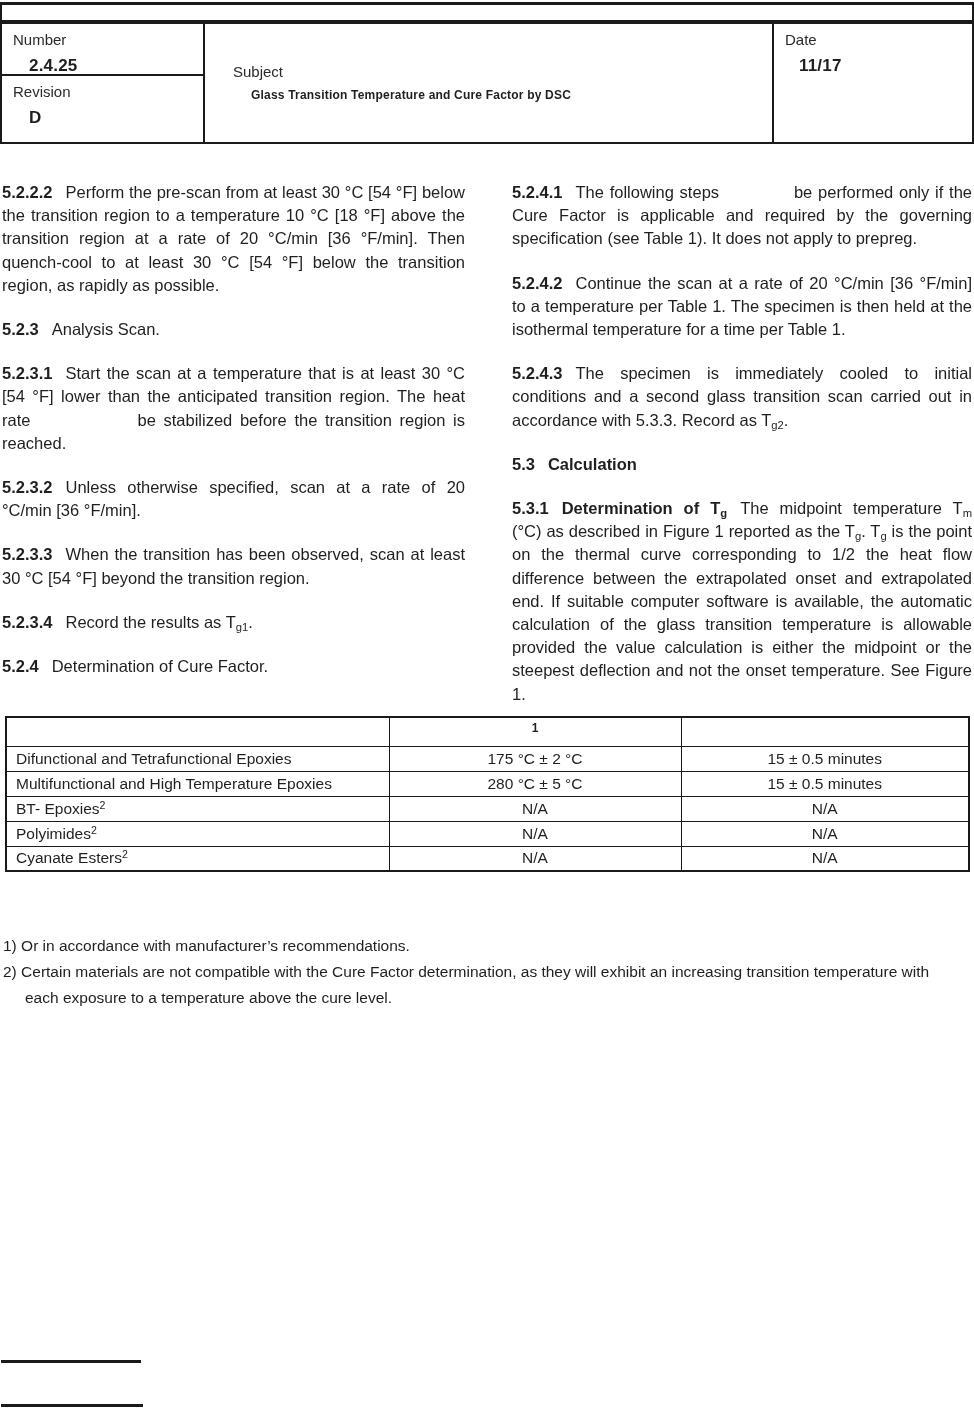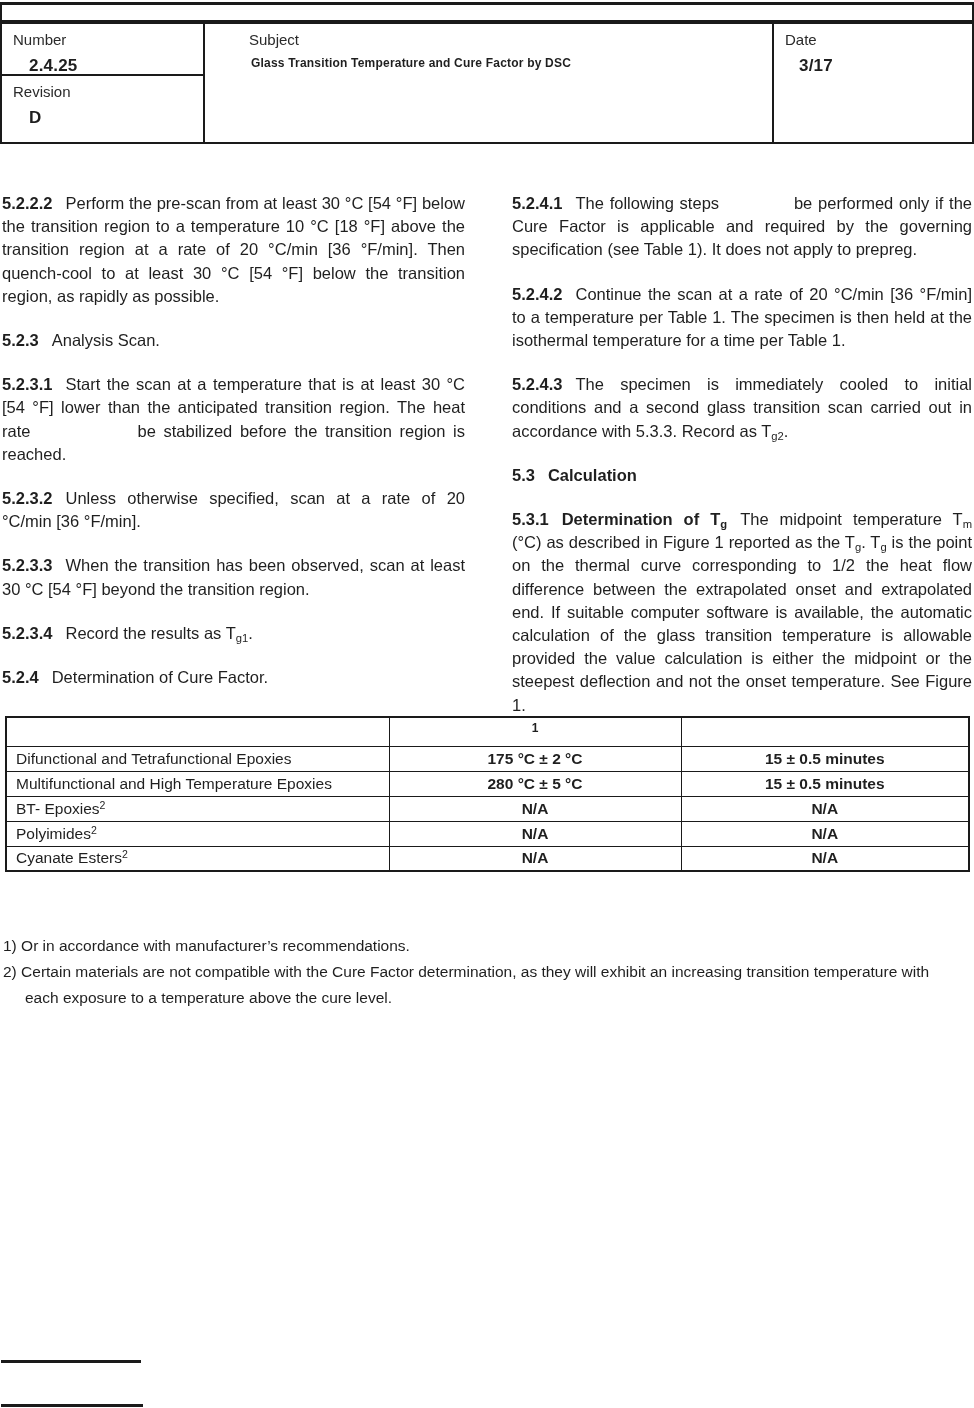--- a/index.html
+++ b/index.html
@@ -20,48 +20,48 @@
     position:absolute; left:0; top:22px; width:974px; height:122px;
     border:2px solid #1a1a1a; display:flex;
   }
   .hdr-col1 { width:203px; border-right:2px solid #1a1a1a; display:flex; flex-direction:column; }
   .hdr-col2 { width:569px; border-right:2px solid #1a1a1a; }
   .hdr-col3 { flex:1; }
   .hdr-cell-number { height:52px; border-bottom:2px solid #1a1a1a; }
   .hdr-cell-revision { flex:1; }
   .lbl { font-size:15px; color:#2a2a2a; padding:7px 0 0 11px; }
   .val { font-size:17px; font-weight:bold; padding:8px 0 0 27px; letter-spacing:0.2px; }
-  .hdr-col2 .lbl { padding-left:44px; }
+  .hdr-col2 .lbl { padding-left:28px;margin-top:32px; }
   .hdr-col2 .val { padding-left:46px; font-size:12px; }
   .hdr-col3 .lbl { padding-left:11px; }
   .hdr-col3 .val { padding-left:25px; }
 
   
   .col { position:absolute; top:181px; font-size:16.5px; line-height:23.2px; }
   .col-left  { left:2px;   width:463px; }
   .col-right { left:512px; width:460px; }
-  .para { text-align:justify; margin-bottom:21px;margin-top:11px; }
+  .para { text-align:justify; margin-bottom:21px; }
   .p-num  { font-weight:bold; margin-right:13px; }
   .p-head { font-weight:bold; margin-right:13px; }
   .p-num:empty, .p-head:empty, .p-text:empty { display:none; margin:0; }
   sub { font-size:68%; line-height:0; vertical-align:-0.3em; }
   sup { font-size:68%; line-height:0; vertical-align:0.5em; }
 
   
   .mat-table {
     position:absolute; left:5px; top:716px; width:963px;
     border-collapse:collapse; table-layout:fixed;
     font-size:15.5px; color:#1f1f1f;
   }
   .mat-table th, .mat-table td { border:1.6px solid #1a1a1a; }
   .mat-table { border:2.5px solid #1a1a1a; }
   .mat-table thead th { height:29px; vertical-align:top; font-weight:bold; }
   .mat-table tbody td { height:25px; vertical-align:middle; }
   .cell-material { text-align:left; padding-left:9px; }
-  .cell-center { text-align:center;font-weight:bold; }
+  .cell-center { text-align:center; }
   .hdr-marker { font-size:12px; font-weight:bold; display:inline-block; padding-top:2px; }
 
   
   .footnotes { position:absolute; left:3px; top:933px; width:950px; font-size:15.5px; line-height:26px; }
   .fn { text-align:left; }
   .fn-hang { padding-left:22px; text-indent:-22px; }
 
   
   .rule-1 { position:absolute; left:1px; top:1360px; width:140px; height:3px; background:#1a1a1a; }
   .rule-2 { position:absolute; left:1px; top:1404px; width:142px; height:3px; background:#1a1a1a; }
@@ -82,21 +82,21 @@
         <div class="lbl">Revision</div>
         <div class="val">D</div>
       </div>
     </div>
     <div class="hdr-col2">
       <div class="lbl">Subject</div>
       <div class="val">Glass Transition Temperature and Cure Factor by DSC</div>
     </div>
     <div class="hdr-col3">
       <div class="lbl">Date</div>
-      <div class="val">3/17</div>
+      <div class="val">11/17</div>
     </div>
   </div>
 
   <div class="col col-left">
     <p class="para"><span class="p-num">5.2.2.2</span><span class="p-text">Perform the pre-scan from at least 30 °C [54 °F] below the transition region to a temperature 10 °C [18 °F] above the transition region at a rate of 20 °C/min [36 °F/min]. Then quench-cool to at least 30 °C [54 °F] below the transition region, as rapidly as possible.</span></p>
     <p class="para"><span class="p-num">5.2.3</span><span class="p-text">Analysis Scan.</span></p>
     <p class="para"><span class="p-num">5.2.3.1</span><span class="p-text">Start the scan at a temperature that is at least 30 °C [54 °F] lower than the anticipated transition region. The heat rate &nbsp;&nbsp;&nbsp;&nbsp;&nbsp;&nbsp;&nbsp;&nbsp;&nbsp;&nbsp;&nbsp;&nbsp; be stabilized before the transition region is reached.</span></p>
     <p class="para"><span class="p-num">5.2.3.2</span><span class="p-text">Unless otherwise specified, scan at a rate of 20 °C/min [36 °F/min].</span></p>
     <p class="para"><span class="p-num">5.2.3.3</span><span class="p-text">When the transition has been observed, scan at least 30 °C [54 °F] beyond the transition region.</span></p>
     <p class="para"><span class="p-num">5.2.3.4</span><span class="p-text">Record the results as T<sub>g1</sub>.</span></p>

